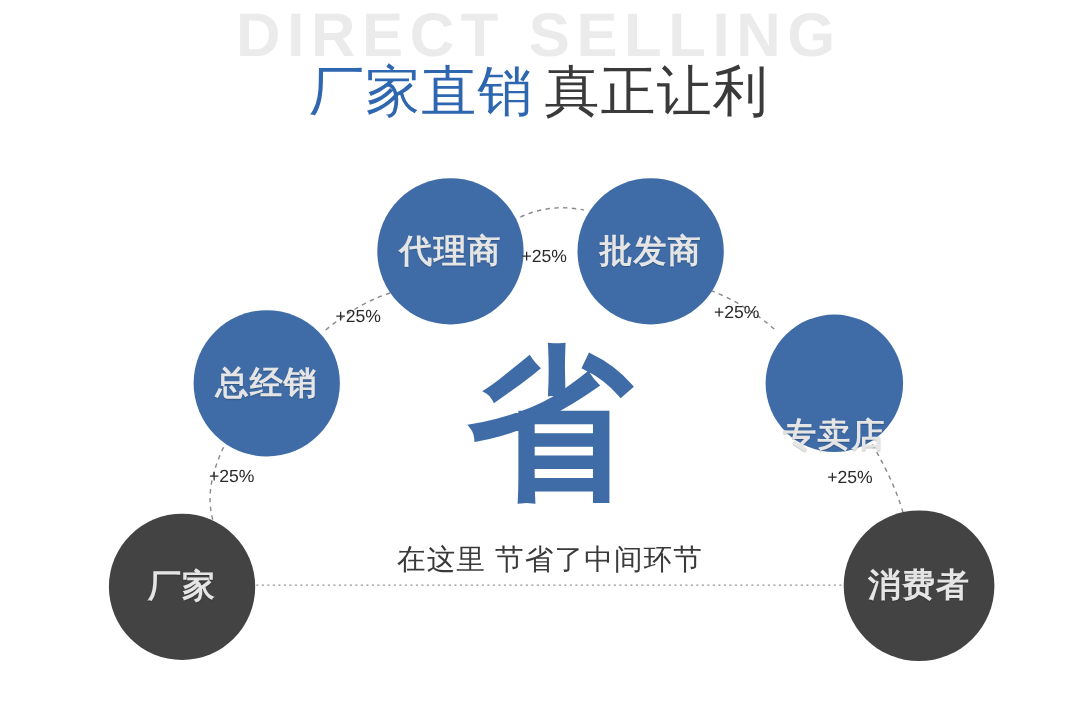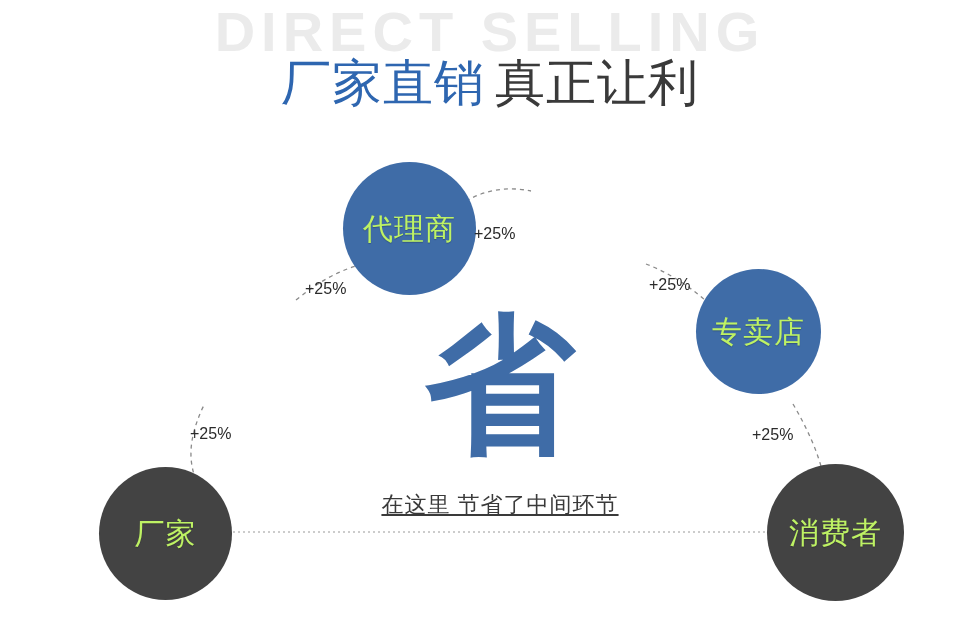--- a/index.html
+++ b/index.html
@@ -62,36 +62,36 @@
   .node {
     position: absolute;
     border-radius: 50%;
     display: flex;
     align-items: center;
     justify-content: center;
     box-sizing: border-box;
     text-align: center;
   }
   .node .node-label {
-    color: #bef264;
-    font-weight: normal;
+    color: #e5e5e5;
+    font-weight: bold;
     font-size: 30px;
     letter-spacing: 1px;
     line-height: 1;
     white-space: nowrap;
     text-shadow: 0 1px 1px rgba(0,0,0,0.22);
   }
   .node.blue { background: #3F6CA7; }
   .node.gray { background: #434343; }
 
   
   #node-zongjingxiao { left: 176px; top: 282px; width: 133px; height: 133px; }
   #node-dailishang   { left: 343px; top: 162px; width: 133px; height: 133px; }
   #node-pifashang    { left: 525px; top: 162px; width: 133px; height: 133px; }
-  #node-zhuanmaidian { left: 696px; top: 269px; width: 125px; height: 125px; }
+  #node-zhuanmaidian { left: 696px; top: 286px; width: 125px; height: 125px; align-items: flex-end; }
   #node-changjia     { left:  99px; top: 467px; width: 133px; height: 133px; }
   #node-xiaofeizhe   { left: 767px; top: 464px; width: 137px; height: 137px; }
 
   
   .pct {
     position: absolute;
     color: #2b2b2b;
     font-size: 16px;
     font-weight: 500;
     white-space: nowrap;
@@ -119,25 +119,24 @@
   }
 
   
   .center-msg {
     position: absolute;
     left: 240px;
     top: 488px;
     width: 520px;
     text-align: center;
     color: #3a3a3a;
-    font-size: 22px;
+    font-size: 26px;
     line-height: 1.55;
     letter-spacing: 1px;
     white-space: nowrap;
-    text-decoration: underline;
   }
   .center-msg .line { display: block; }
 </style>
 </head>
 <body>
 
 <div id="stage">
 
   <div class="watermark">DIRECT SELLING</div>
 
@@ -155,25 +154,31 @@
 
     <path d="M 646 264 C 667 272 688 285 706 301" fill="none" stroke="#8a8a8a" stroke-width="1.3" stroke-dasharray="4 4"></path>
 
     <path d="M 793 404 C 807 428 818 452 823 474" fill="none" stroke="#8a8a8a" stroke-width="1.3" stroke-dasharray="4 4"></path>
 
     <line x1="233" y1="532" x2="767" y2="532" stroke="#9a9a9a" stroke-width="1.2" stroke-dasharray="2 3"></line>
   </svg>
 
   <div class="big-save">省</div>
 
+  <div class="node blue" id="node-zongjingxiao">
+    <span class="node-label">总经销</span>
+  </div>
 
   <div class="node blue" id="node-dailishang">
     <span class="node-label">代理商</span>
   </div>
 
+  <div class="node blue" id="node-pifashang">
+    <span class="node-label">批发商</span>
+  </div>
 
   <div class="node blue" id="node-zhuanmaidian">
     <span class="node-label">专卖店</span>
   </div>
 
   <div class="node gray" id="node-xiaofeizhe">
     <span class="node-label">消费者</span>
   </div>
 
   <div class="node gray" id="node-changjia">

